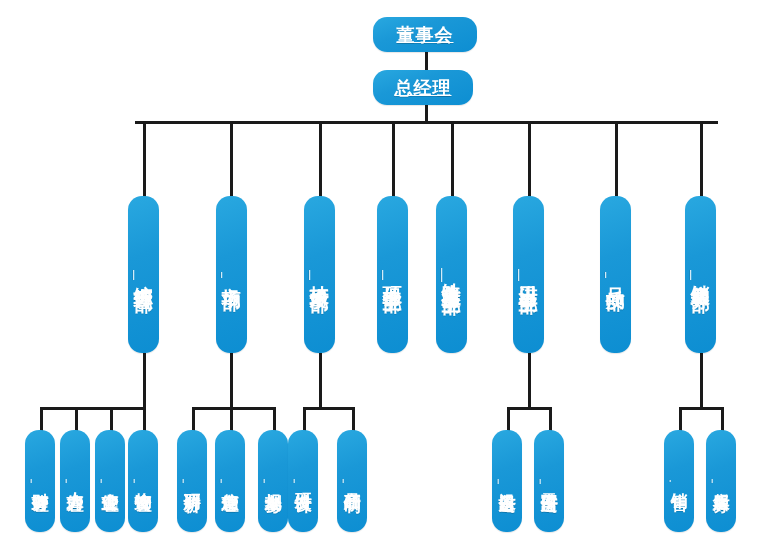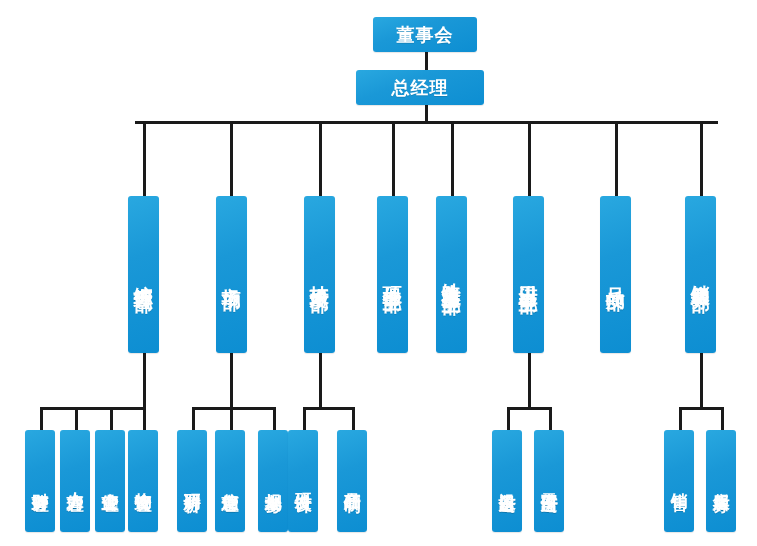--- a/index.html
+++ b/index.html
@@ -15,31 +15,32 @@
     width: 757px;
     height: 546px;
     background: #ffffff;
     overflow: hidden;
   }
 
   
   .node {
     position: absolute;
     box-sizing: border-box;
-    border-radius: 3px;
+    border-radius: 14px;
     background: #1c9ad6;
     background: linear-gradient(160deg, #29a8e0 0%, #1a98d7 38%, #0d8ed2 100%);
     color: #ffffff;
     display: flex;
     align-items: center;
     justify-content: center;
     text-align: center;
     letter-spacing: 0px;
     z-index: 3;
     box-shadow: 0 1px 1px rgba(0,0,0,0.10);
+    text-decoration: underline;
   }
   .node .label {
     display: block;
     line-height: 1.06;
     font-weight: bold;
     text-shadow: 0 1px 0 rgba(0,0,0,0.12);
   }
 
   
   .node.horiz .label {
@@ -115,21 +116,21 @@
 
   <div class="ln v" style="left:700px; top:353px; height:56px;"></div>
   <div class="ln h" style="left:679px; top:407px; width:45px;"></div>
   <div class="ln v" style="left:679px; top:407px; height:25px;"></div>
   <div class="ln v" style="left:721px; top:407px; height:25px;"></div>
 
   <div class="node horiz" style="left:373px; top:17px; width:104px; height:35px;">
     <span class="label">董事会</span>
   </div>
 
-  <div class="node horiz" style="left:356px; top:70px; width:128px; height:35px;">
+  <div class="node horiz" style="left:373px; top:70px; width:100px; height:35px;">
     <span class="label">总经理</span>
   </div>
 
   <div class="node vert" style="left:128px; top:196px; width:31px; height:157px;">
     <span class="label">综合管理部</span>
   </div>
 
   <div class="node vert" style="left:216px; top:196px; width:31px; height:157px;">
     <span class="label">市场部</span>
   </div>

